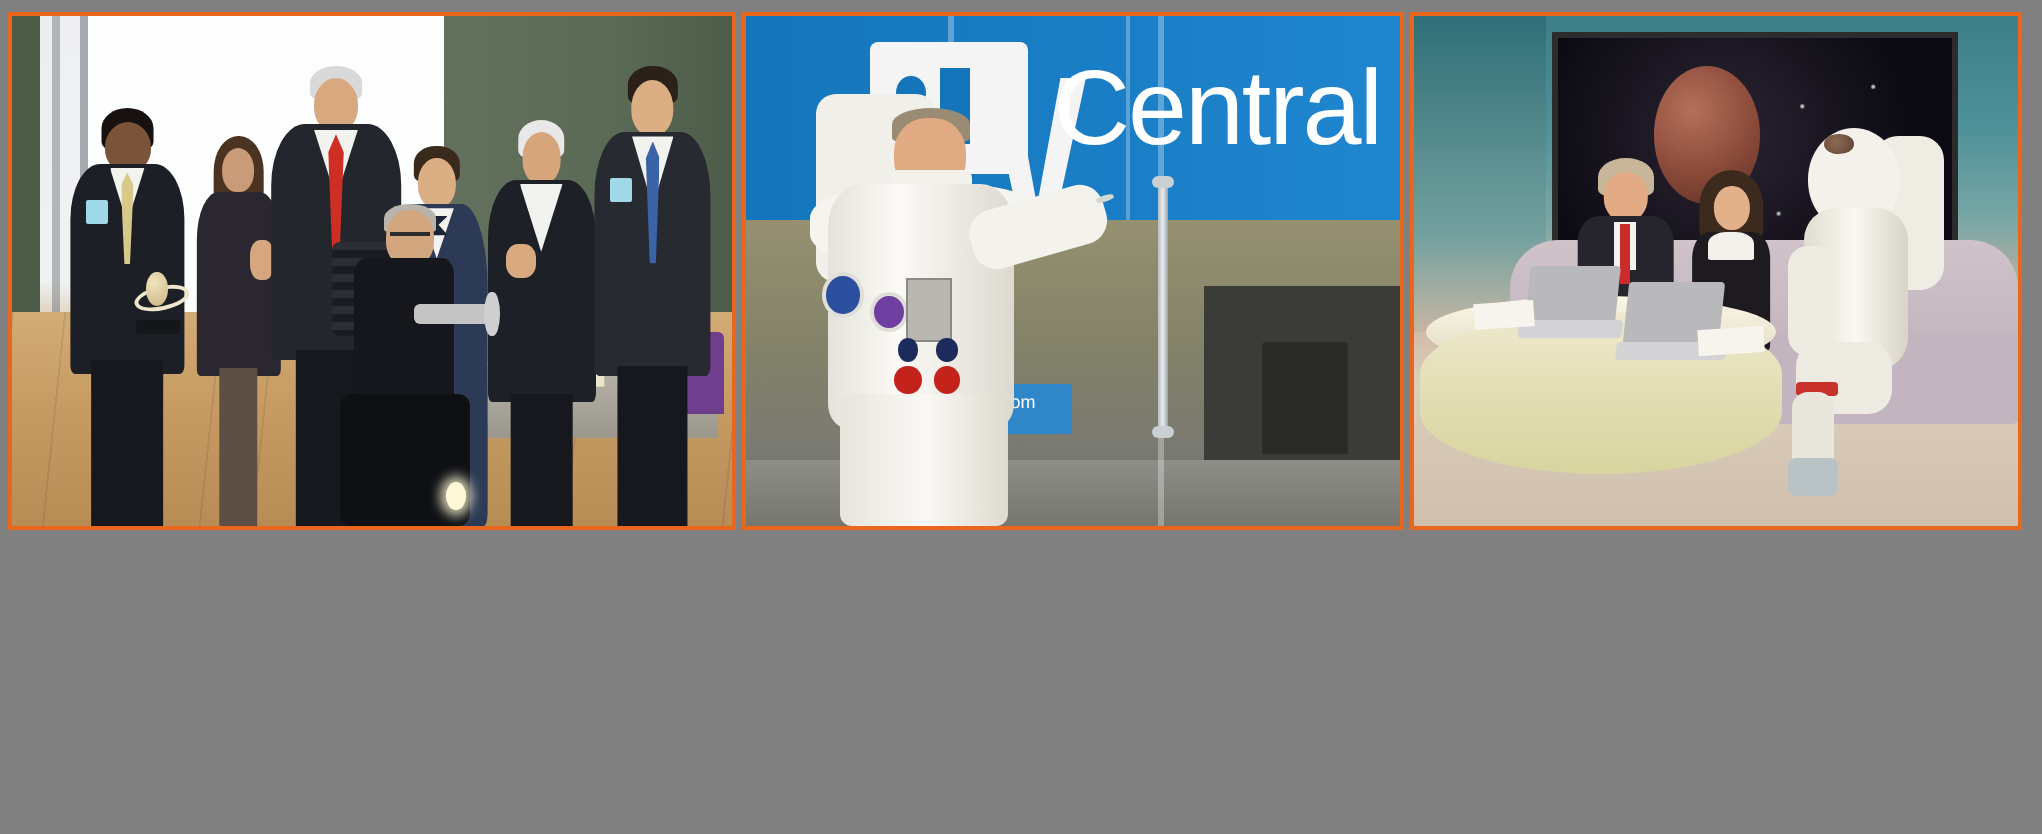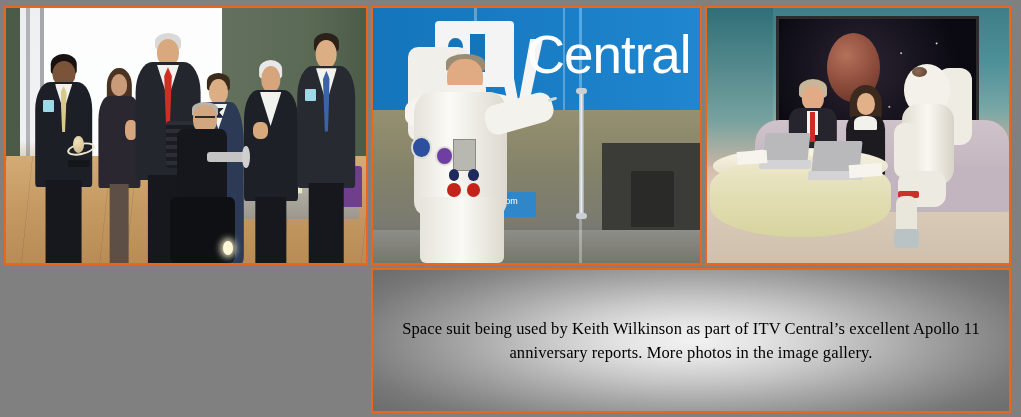--- a/index.html
+++ b/index.html
@@ -757,17 +757,14 @@
       </div>
       <div class="p3-laptop l2">
         <div class="base"></div>
       </div>
       <div class="p3-papers s1"></div>
       <div class="p3-papers s2"></div>
     </div>
   </div>
 
 
-  <div class="framed caption" id="caption-spacesuit">
-    <p>Space suit being used by Keith Wilkinson as part of  ITV Central’s excellent Apollo 11 anniversary reports. More photos in the image gallery.</p>
-  </div>
 
 </div>
 
 </body></html>

